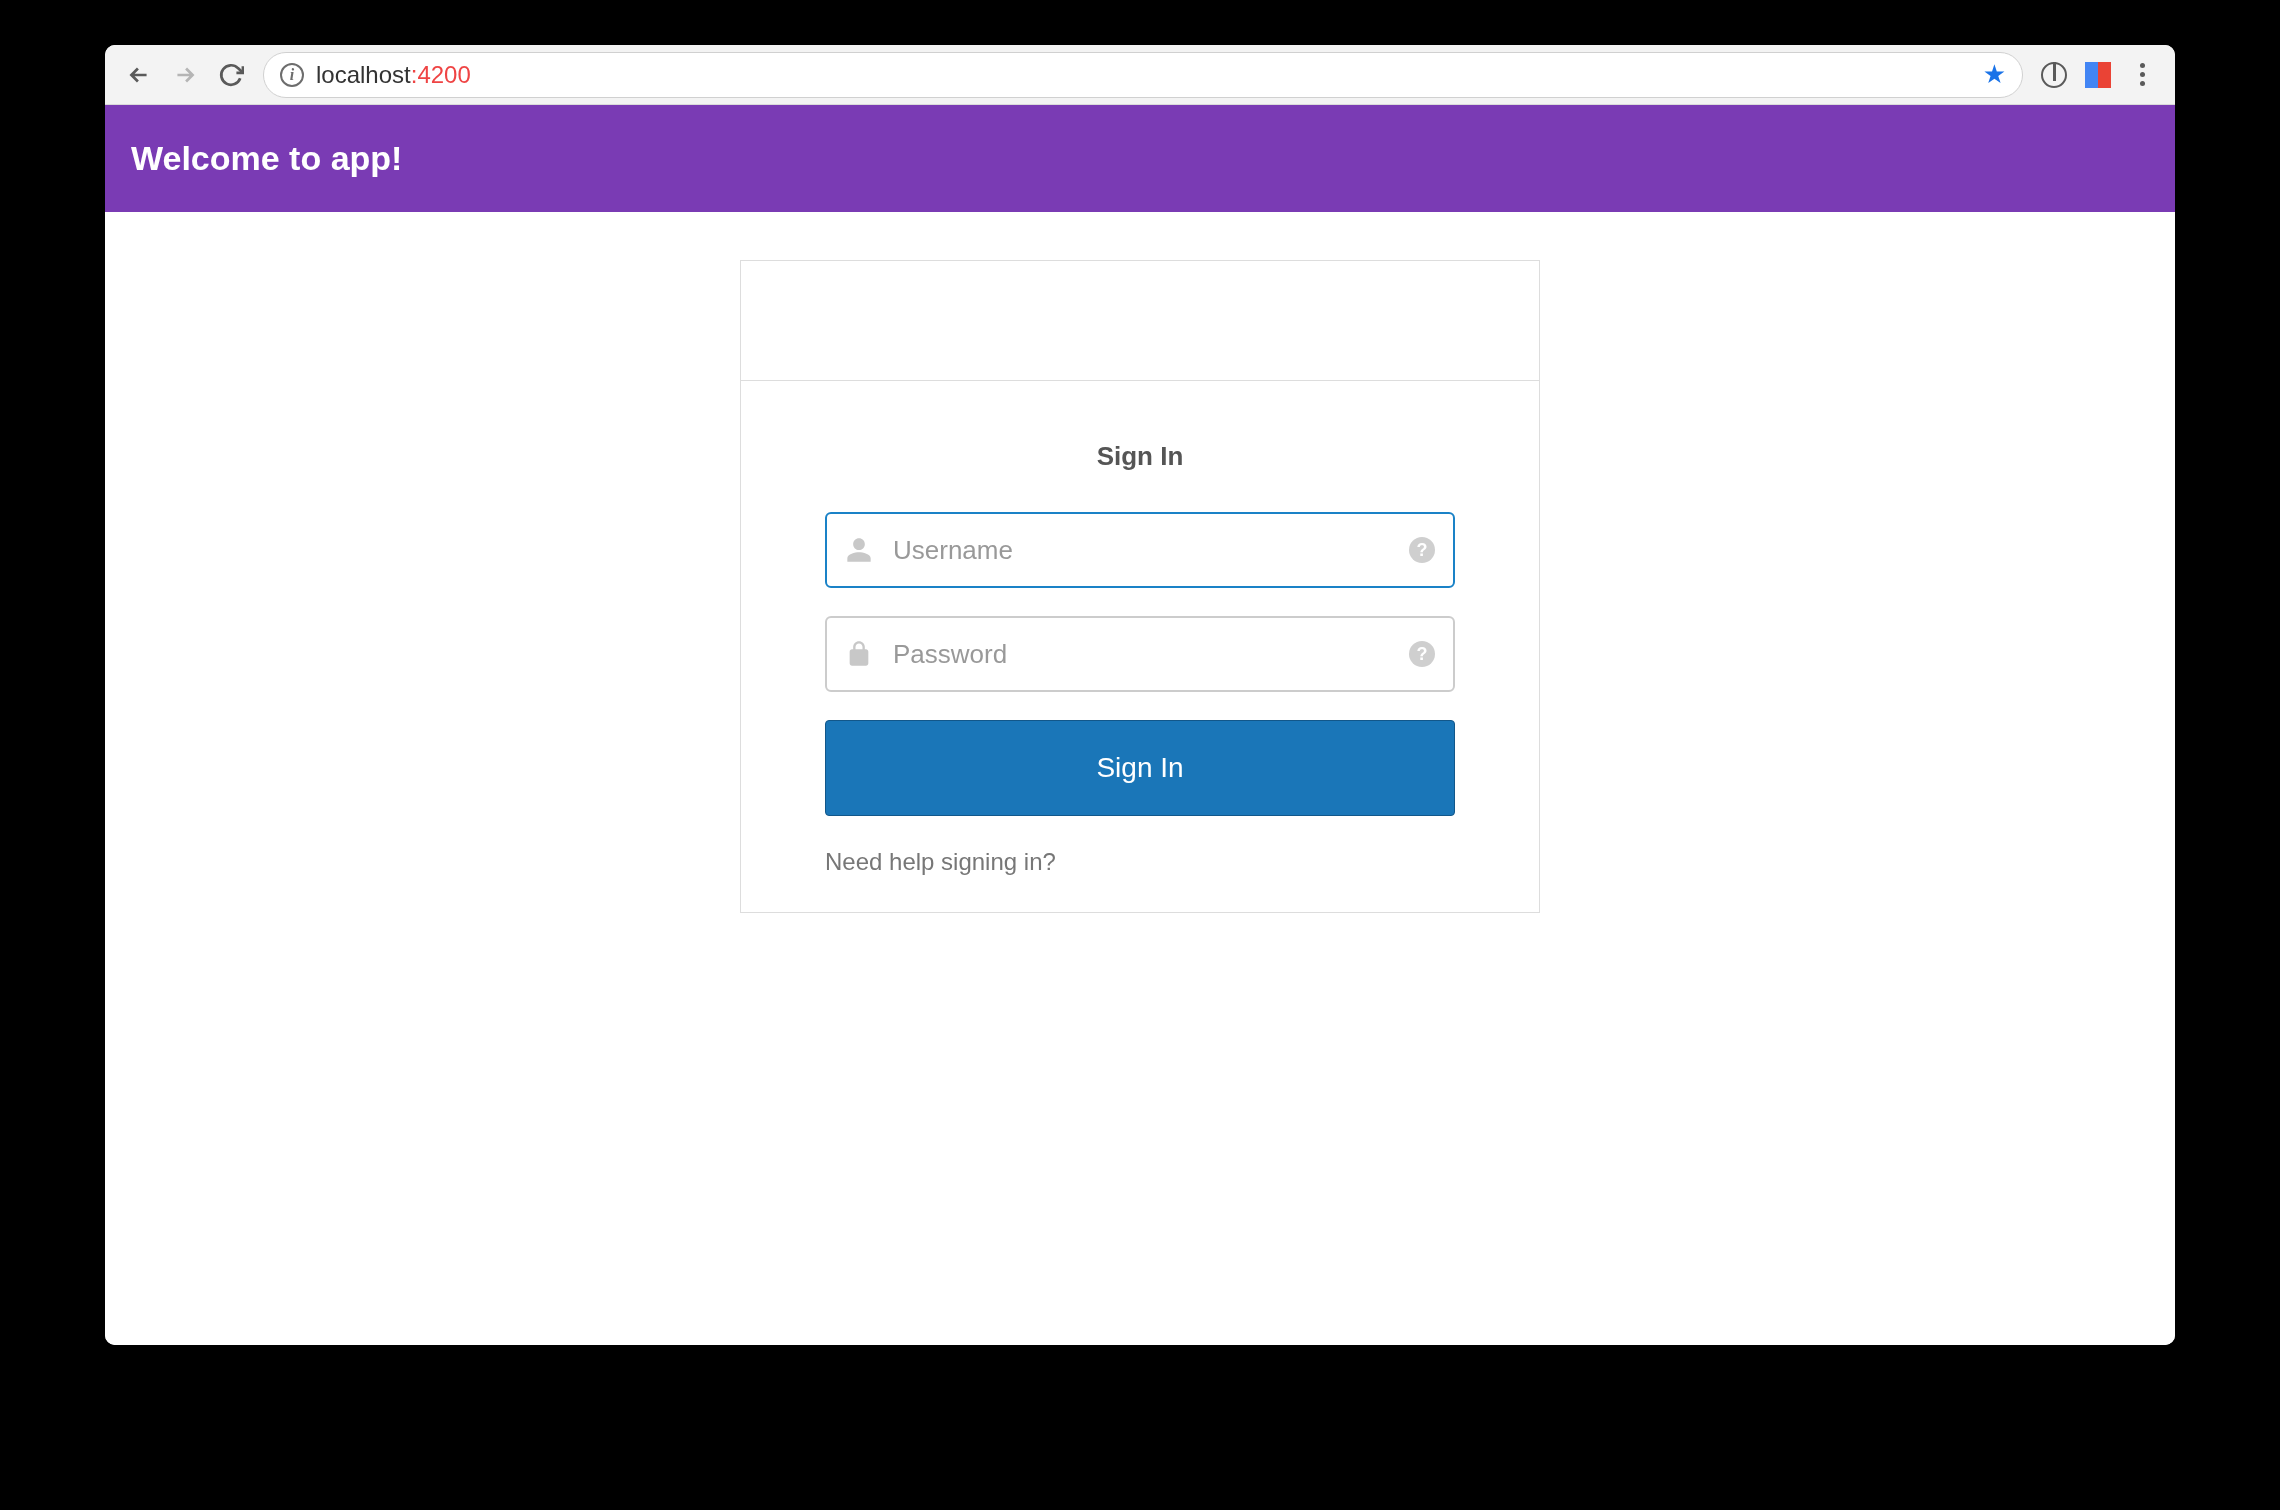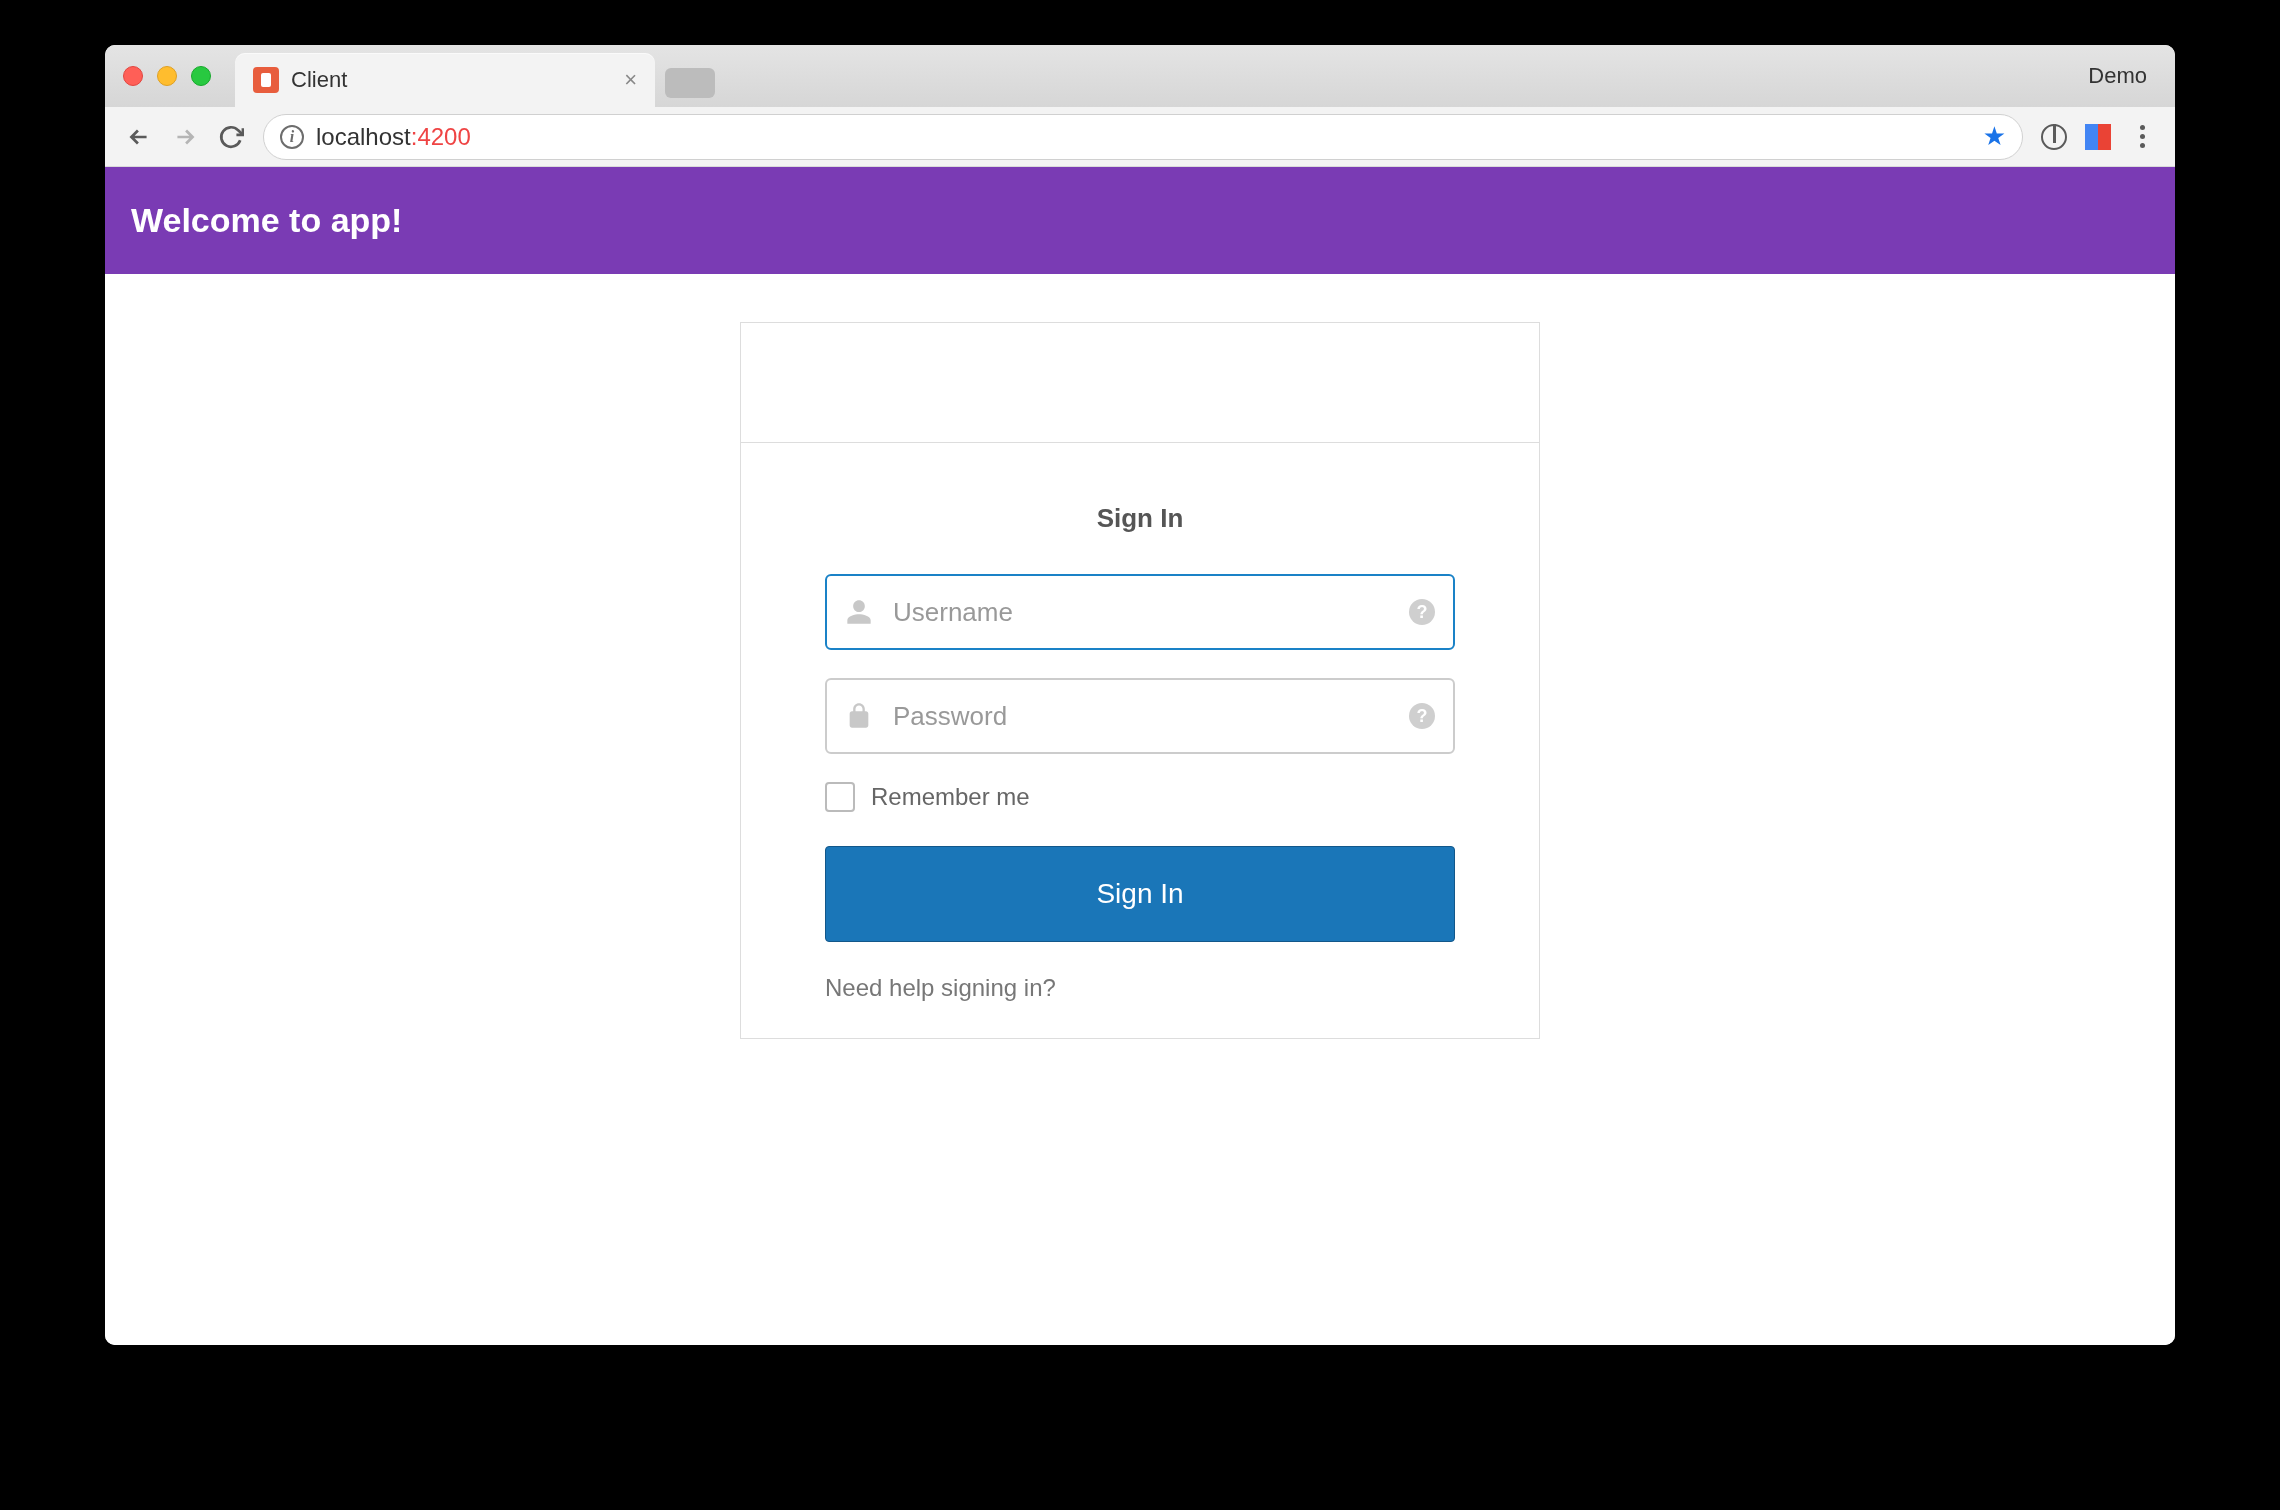--- a/index.html
+++ b/index.html
@@ -154,34 +154,20 @@
     .help-link{
       margin-top:32px;font-size:24px;color:#777;cursor:pointer;display:inline-block;
     }
     svg{display:block;}
   </style>
 </head>
 <body>
 
 <div class="browser-window">
 
-  <div class="tab-bar">
-    <div class="traffic-lights">
-      <div class="tl red"></div>
-      <div class="tl yellow"></div>
-      <div class="tl green"></div>
-    </div>
-    <div class="tab">
-      <div class="favicon"></div>
-      <span class="tab-title">Client</span>
-      <span class="tab-close">×</span>
-    </div>
-    <div class="tab-stub"></div>
-    <div class="tab-bar-right">Demo</div>
-  </div>
 
   <div class="url-bar">
     <div class="nav-icon">
       <svg width="26" height="26" viewBox="0 0 24 24" fill="none" stroke="currentColor" stroke-width="2.5">
           <path d="M19 12H5M11 18l-6-6 6-6"></path>
         </svg>
     </div>
     <div class="nav-icon disabled">
       <svg width="26" height="26" viewBox="0 0 24 24" fill="none" stroke="currentColor" stroke-width="2.5">
           <path d="M5 12h14M13 6l6 6-6 6"></path>
@@ -231,24 +217,20 @@
           <div class="field">
             <span class="field-icon">
               <svg viewBox="0 0 24 24" fill="currentColor">
                   <path d="M18 8h-1V6c0-2.76-2.24-5-5-5S7 3.24 7 6v2H6c-1.1 0-2 .9-2 2v10c0 1.1.9 2 2 2h12c1.1 0 2-.9 2-2V10c0-1.1-.9-2-2-2zM9 6c0-1.66 1.34-3 3-3s3 1.34 3 3v2H9V6z"></path>
                 </svg>
             </span>
             <input type="password" placeholder="Password" style="">
             <span class="help-icon">?</span>
           </div>
 
-          <div class="remember">
-            <input type="checkbox" id="rm" style="">
-            <label for="rm">Remember me</label>
-          </div>
 
           <button class="signin-btn">Sign In</button>
 
           <div class="help-link">Need help signing in?</div>
         </div>
       </div>
     </div>
   </div>
 </div>
 

